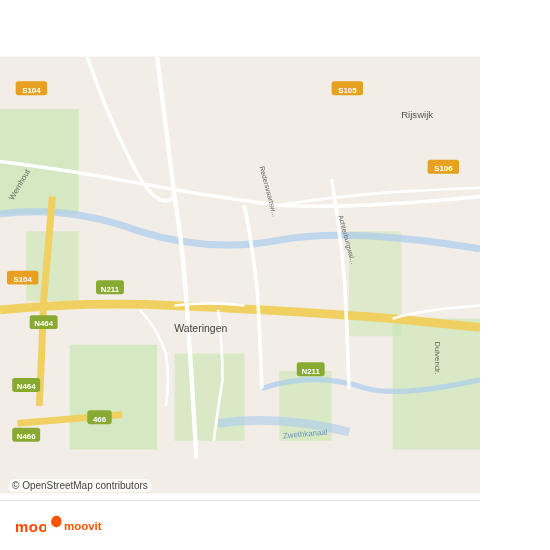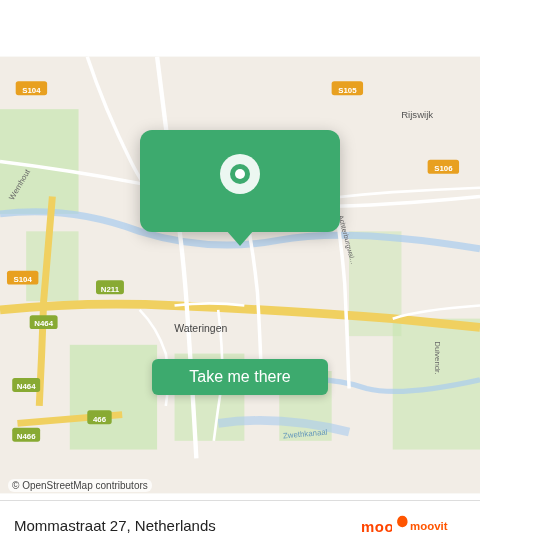--- a/index.html
+++ b/index.html
@@ -212,38 +212,24 @@
 
     <text x="498" y="345" text-anchor="middle" font-size="9" fill="#666" transform="rotate(90, 498, 345)">Duivendr.</text>
 
     <text x="350" y="435" text-anchor="middle" font-size="9" fill="#6699bb" transform="rotate(-5, 350, 435)">Zwethkanaal</text>
 
     <text x="395" y="210" text-anchor="middle" font-size="8" fill="#666" transform="rotate(75, 395, 210)">Achterburgwal...</text>
 
     <text x="305" y="155" text-anchor="middle" font-size="8" fill="#666" transform="rotate(75, 305, 155)">Redersvaartsw...</text>
   </svg>
 
-  <div id="popup-card">
-    <div id="pin-icon-area">
-      
-      <svg width="44" height="52" viewBox="0 0 44 52" xmlns="http://www.w3.org/2000/svg">
-        <circle cx="22" cy="22" r="20" fill="white" opacity="0.9"></circle>
-        <circle cx="22" cy="22" r="10" fill="#3DAA6E"></circle>
-        <circle cx="22" cy="22" r="5" fill="white"></circle>
-        <path d="M 22 42 L 16 34 Q 2 28 2 18 A 20 20 0 0 1 42 18 Q 42 28 28 34 Z" fill="#3DAA6E" opacity="0"></path>
-      </svg>
-    </div>
-
-    <button id="take-me-there-btn">Take me there</button>
-  </div>
 
   <div id="osm-copyright">© OpenStreetMap contributors</div>
 
   <div id="bottom-bar">
-    <span id="location-text">Mommastraat 27, Netherlands</span>
 
     <div id="moovit-logo">
 
       <svg class="moovit-m" viewBox="0 0 60 40" xmlns="http://www.w3.org/2000/svg">
 
         <rect width="60" height="40" rx="6" fill="#FF4500" opacity="0"></rect>
         <text x="2" y="32" font-size="28" font-weight="bold" font-family="Arial" fill="#FF4500" letter-spacing="1">moovit</text>
 
       </svg>
 

